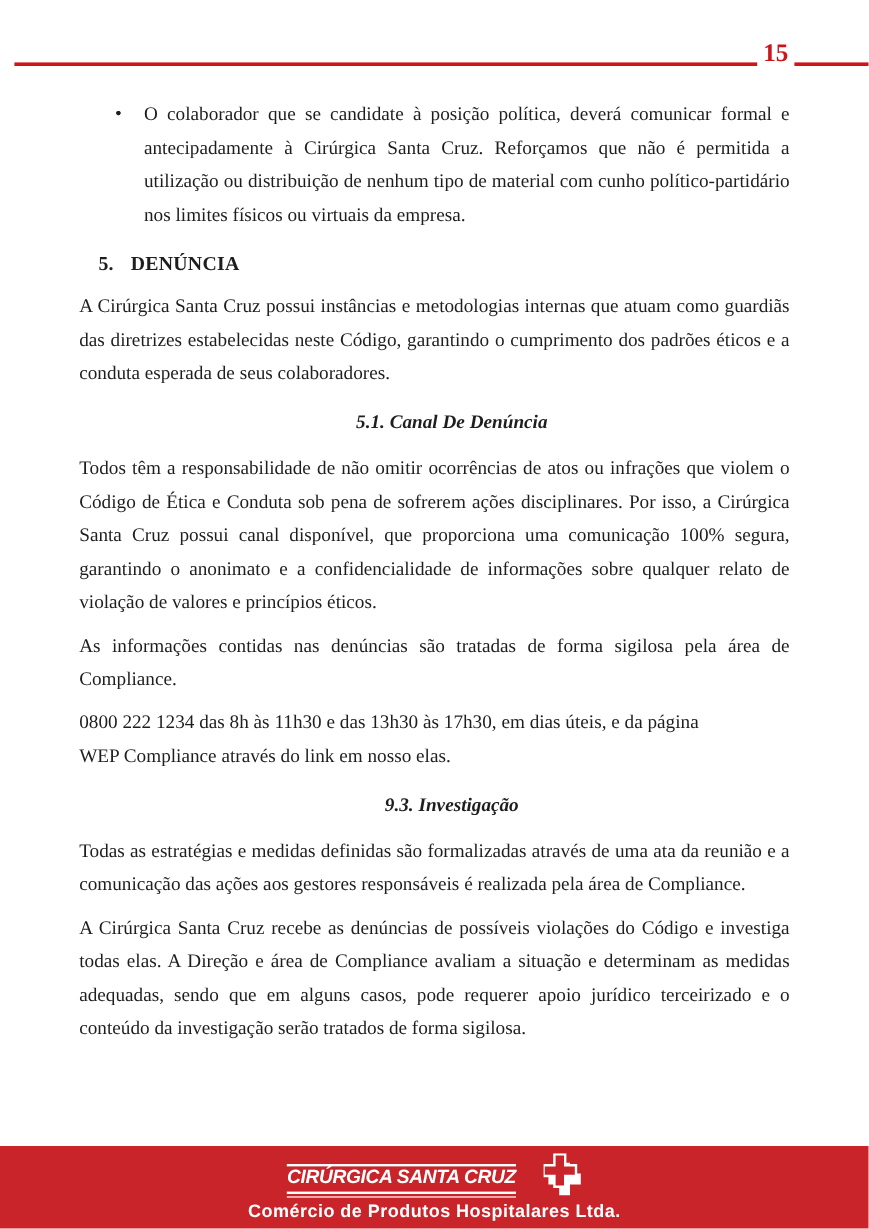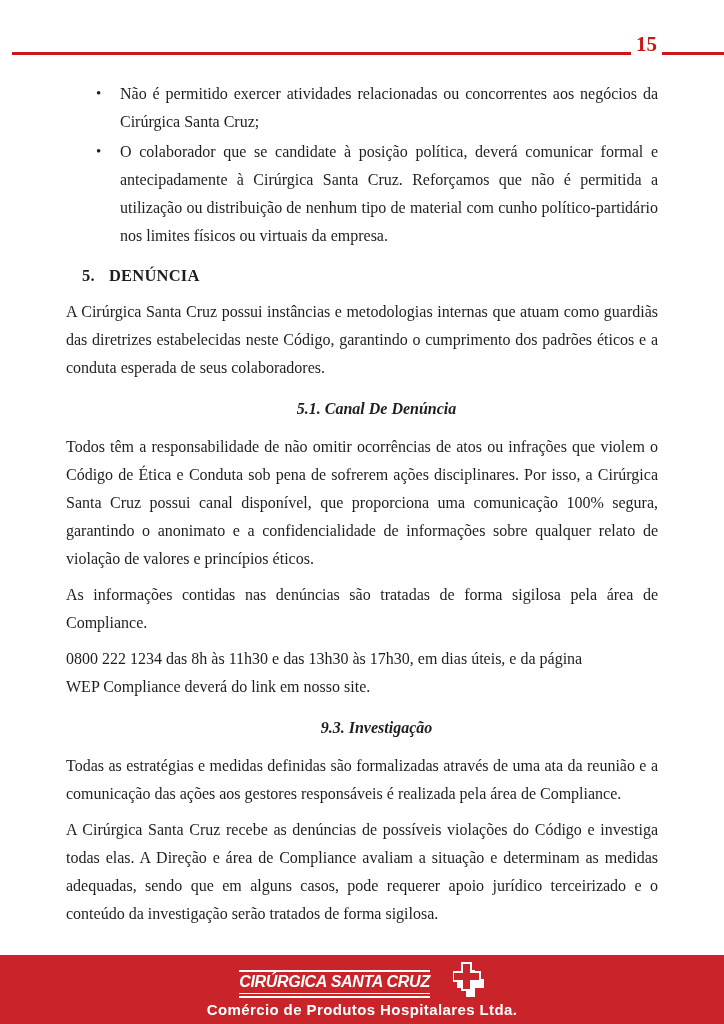--- a/index.html
+++ b/index.html
@@ -126,40 +126,39 @@
     <span class="rule rule-left"></span>
     <span class="page-number">15</span>
     <span class="rule rule-right"></span>
   </div>
 
   <div class="content">
 
     <ul class="bullet-list">
       <li class="bullet-item">
         <span class="bullet-marker">•</span>
-        <span class="bullet-text">Não é permitido exercer atividades relacionadas ou concorrentes aos negócios da Cirúrgica Santa Cruz;</span>
       </li>
       <li class="bullet-item">
         <span class="bullet-marker">•</span>
         <span class="bullet-text">O colaborador que se candidate à posição política, deverá comunicar formal e antecipadamente à Cirúrgica Santa Cruz. Reforçamos que não é permitida a utilização ou distribuição de nenhum tipo de material com cunho político-partidário nos limites físicos ou virtuais da empresa.</span>
       </li>
     </ul>
 
     <h2 class="section-heading"><span class="section-number">5.</span><span class="section-title">DENÚNCIA</span></h2>
 
     <p class="para justify">A Cirúrgica Santa Cruz possui instâncias e metodologias internas que atuam como guardiãs das diretrizes estabelecidas neste Código, garantindo o cumprimento dos padrões éticos e a conduta esperada de seus colaboradores.</p>
 
     <h3 class="sub-heading">5.1. Canal De Denúncia</h3>
 
     <p class="para justify">Todos têm a responsabilidade de não omitir ocorrências de atos ou infrações que violem o Código de Ética e Conduta sob pena de sofrerem ações disciplinares. Por isso, a Cirúrgica Santa Cruz possui canal disponível, que proporciona uma comunicação 100% segura, garantindo o anonimato e a confidencialidade de informações sobre qualquer relato de violação de valores e princípios éticos.</p>
     <p class="para justify">As informações contidas nas denúncias são tratadas de forma sigilosa pela área de Compliance.</p>
 
     <p class="para contact">
       <span class="line">0800 222 1234 das 8h às 11h30 e das 13h30 às 17h30, em dias úteis, e da página</span>
-      <span class="line">WEP Compliance deverá do link em nosso site.</span>
+      <span class="line">WEP Compliance através do link em nosso elas.</span>
     </p>
 
     <h3 class="sub-heading">9.3. Investigação</h3>
 
     <p class="para justify">Todas as estratégias e medidas definidas são formalizadas através de uma ata da reunião e a comunicação das ações aos gestores responsáveis é realizada pela área de Compliance.</p>
     <p class="para justify">A Cirúrgica Santa Cruz recebe as denúncias de possíveis violações do Código e investiga todas elas. A Direção e área de Compliance avaliam a situação e determinam as medidas adequadas, sendo que em alguns casos, pode requerer apoio jurídico terceirizado e o conteúdo da investigação serão tratados de forma sigilosa.</p>
 
   </div>
 
   <div class="page-footer">

